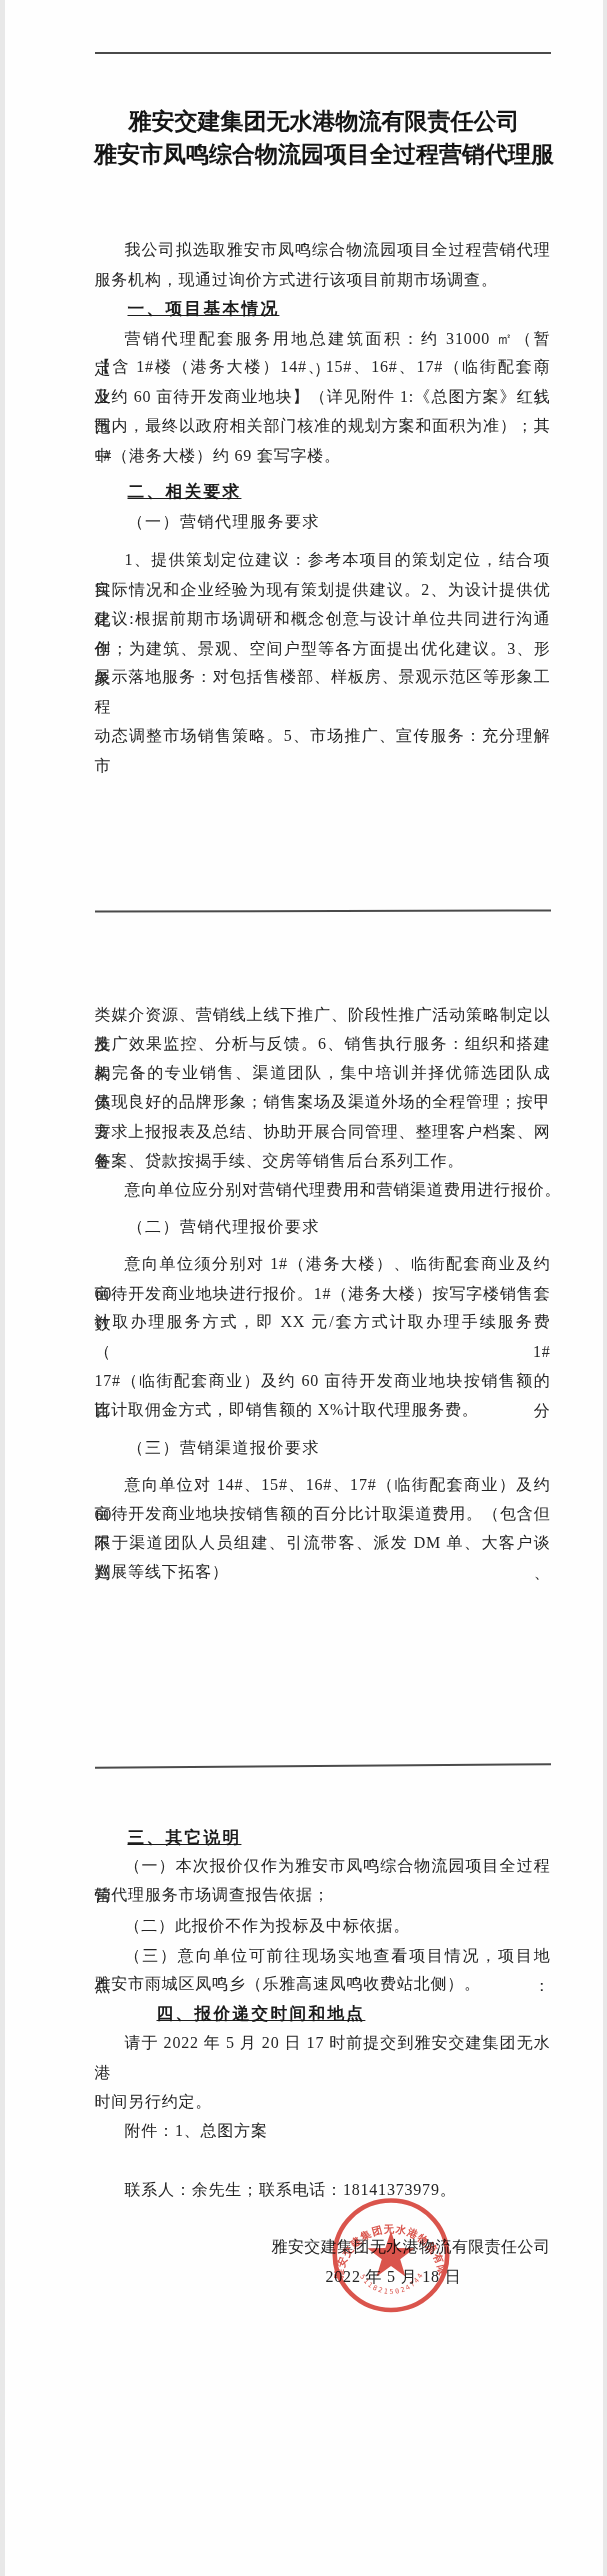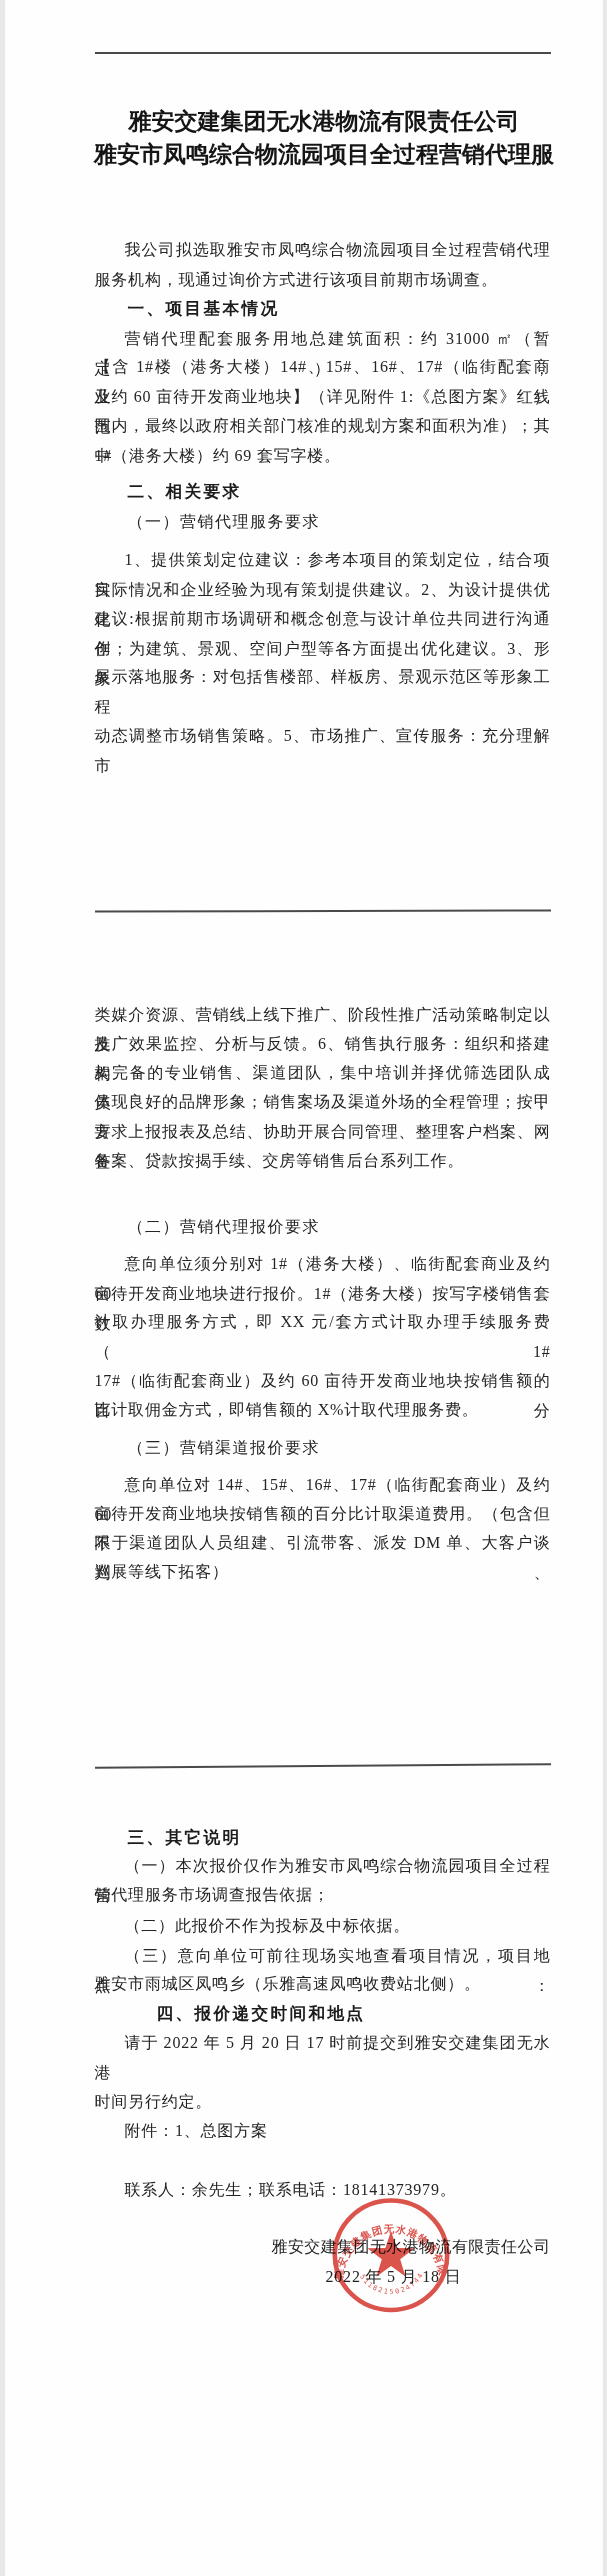--- a/index.html
+++ b/index.html
@@ -28,21 +28,21 @@
     white-space:normal;
     text-align:justify;
     text-align-last:justify;
   }
   
   .ind{text-indent:30px;}
   
   .hd{
     left:123px;width:auto;
     font-family:"Liberation Sans","DejaVu Sans",sans-serif;
-    font-weight:700;font-size:16.7px;letter-spacing:2.3px;color:#1c1c1c;
+    font-weight:700;font-size:16.7px;letter-spacing:2.3px;color:#1c1c1c;text-decoration:underline;
   }
   .sub{left:123px;width:auto;letter-spacing:1.5px;}
   .x200{left:152px;width:auto;}
   .x352{left:267px;width:auto;letter-spacing:0.4px;}
   .x422{left:321px;width:auto;letter-spacing:0.8px;}
   
   .title-ln{
     position:absolute;left:65px;width:509px;height:33px;
     line-height:33px;text-align:center;
     font-family:"Liberation Sans","DejaVu Sans",sans-serif;
@@ -82,20 +82,21 @@
   <div class="ln j" style="top:721px">动态调整市场销售策略。5、市场推广、宣传服务：充分理解市</div>
 
   <div class="rule" style="top:910px;transform:rotate(-0.12deg)"></div>
 
   <div class="ln j" style="top:1000px">类媒介资源、营销线上线下推广、阶段性推广活动策略制定以及</div>
   <div class="ln j" style="top:1029px">推广效果监控、分析与反馈。6、销售执行服务：组织和搭建构</div>
   <div class="ln j" style="top:1058px">架完备的专业销售、渠道团队，集中培训并择优筛选团队成员，</div>
   <div class="ln j" style="top:1087px">体现良好的品牌形象；销售案场及渠道外场的全程管理；按甲方</div>
   <div class="ln j" style="top:1117px">要求上报报表及总结、协助开展合同管理、整理客户档案、网签</div>
   <div class="ln" style="top:1146px">备案、贷款按揭手续、交房等销售后台系列工作。</div>
+  <div class="ln ind" style="top:1175px">意向单位应分别对营销代理费用和营销渠道费用进行报价。</div>
   <div class="ln sub" style="top:1212px">（二）营销代理报价要求</div>
   <div class="ln j ind" style="top:1249px">意向单位须分别对 1#（港务大楼）、临街配套商业及约 60</div>
   <div class="ln j" style="top:1279px">亩待开发商业地块进行报价。1#（港务大楼）按写字楼销售套数</div>
   <div class="ln j" style="top:1307px">计取办理服务方式，即 XX 元/套方式计取办理手续服务费（1#</div>
   <div class="ln j" style="top:1366px">17#（临街配套商业）及约 60 亩待开发商业地块按销售额的百分</div>
   <div class="ln" style="top:1395px">比计取佣金方式，即销售额的 X%计取代理服务费。</div>
   <div class="ln sub" style="top:1433px">（三）营销渠道报价要求</div>
   <div class="ln j ind" style="top:1470px">意向单位对 14#、15#、16#、17#（临街配套商业）及约 60</div>
   <div class="ln j" style="top:1499px">亩待开发商业地块按销售额的百分比计取渠道费用。（包含但不</div>
   <div class="ln j" style="top:1528px">限于渠道团队人员组建、引流带客、派发 DM 单、大客户谈判、</div>

